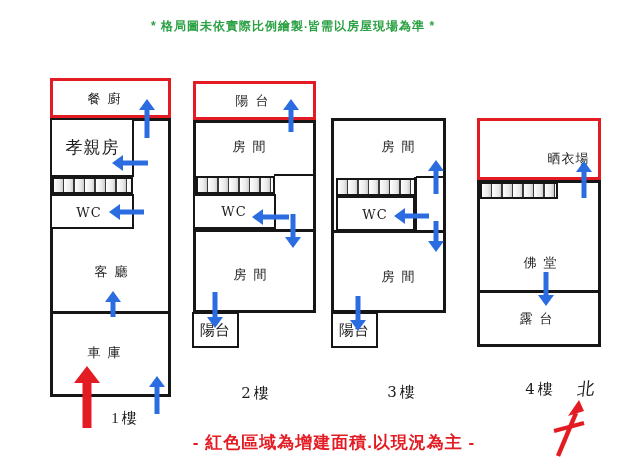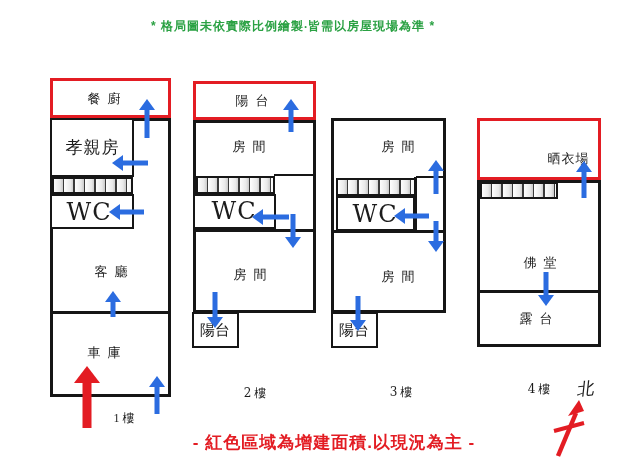--- a/index.html
+++ b/index.html
@@ -35,22 +35,22 @@
     background-image:repeating-linear-gradient(90deg,
       #fdfdfd 0px,#e9e9e9 6px,#cfcfcf 8.5px,#3a3a3a 9px,#3a3a3a 10px,#fdfdfd 10.5px);
   }
   .lbl{
     position:absolute;transform:translate(-50%,-50%);
     color:#1c1c1c;font-size:13px;white-space:nowrap;line-height:1;
   }
   .sp2{letter-spacing:7px;padding-left:7px;}
   .sp3{letter-spacing:1px;padding-left:1px;}
   .small{font-size:15px;}
-  .wc{font-size:24px;letter-spacing:1px;}
-  .floorlbl{font-size:12px;letter-spacing:3px;padding-left:3px;}
+  .wc{font-size:13px;letter-spacing:1px;}
+  .floorlbl{font-size:15px;letter-spacing:3px;padding-left:3px;}
   .north{font-size:17px;transform:translate(-50%,-50%) skewX(-12deg) rotate(-6deg);}
   
   .av{position:absolute;width:16px;}
   .av .shaft{position:absolute;left:50%;transform:translateX(-50%);width:5px;background:var(--blue);}
   .av.up .shaft{top:9px;bottom:0;}
   .av.up::before{content:"";position:absolute;top:0;left:50%;transform:translateX(-50%);
     border-left:8px solid transparent;border-right:8px solid transparent;border-bottom:11px solid var(--blue);}
   .av.down .shaft{top:0;bottom:9px;}
   .av.down::after{content:"";position:absolute;bottom:0;left:50%;transform:translateX(-50%);
     border-left:8px solid transparent;border-right:8px solid transparent;border-top:11px solid var(--blue);}

